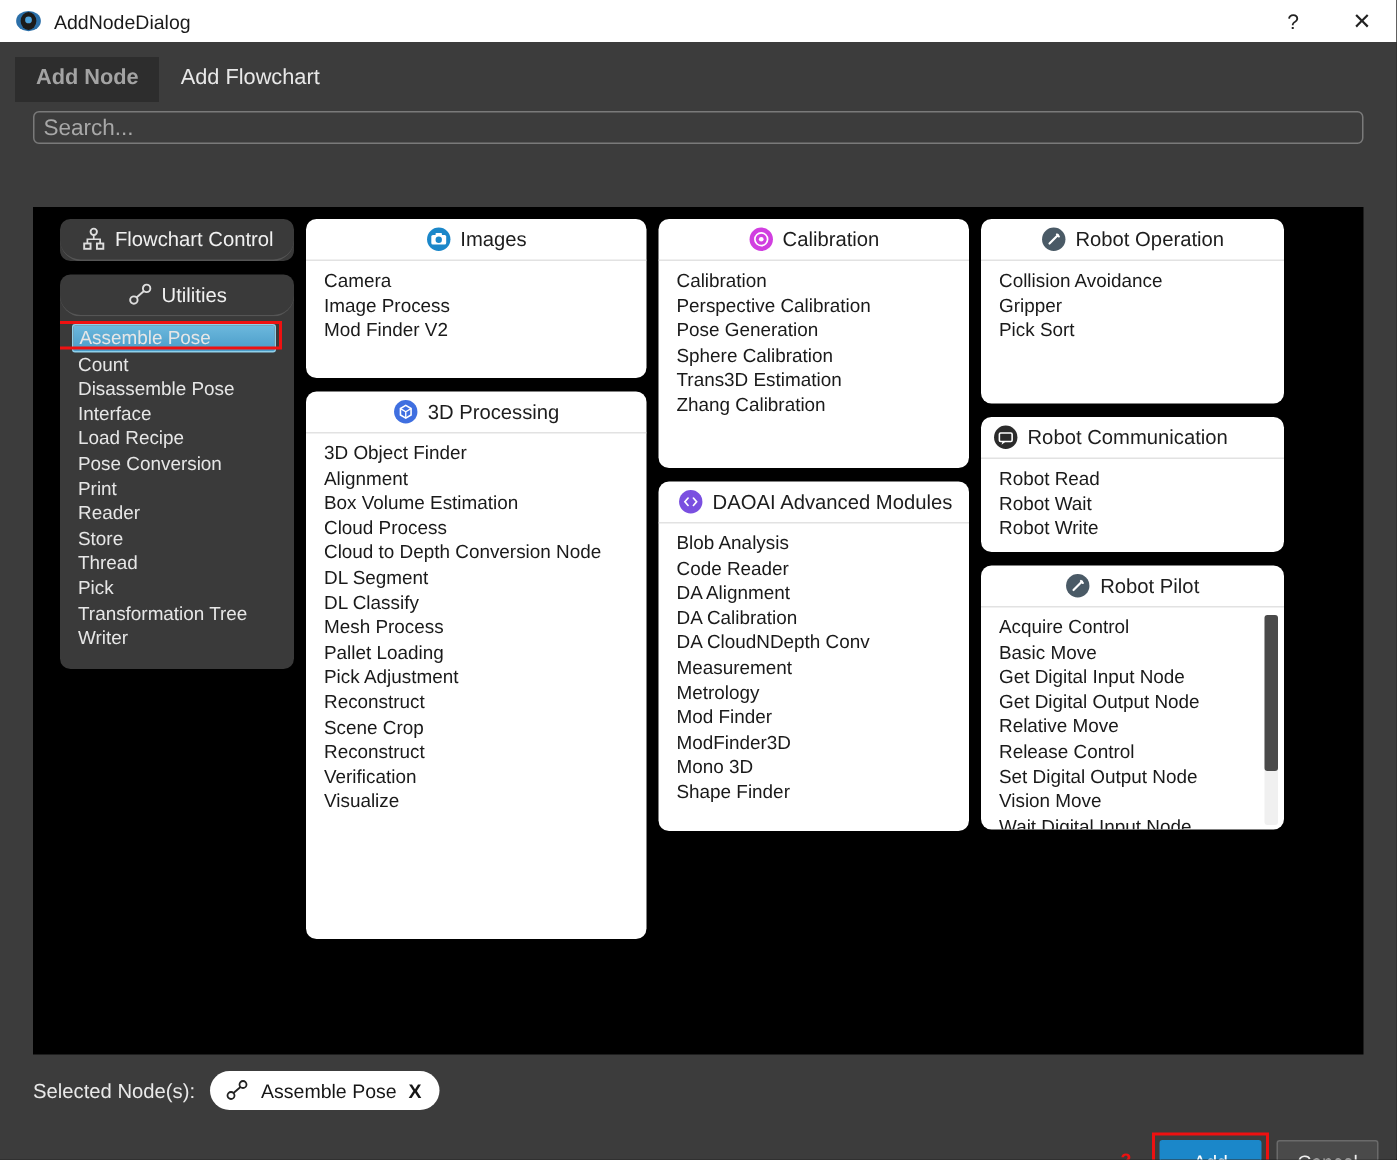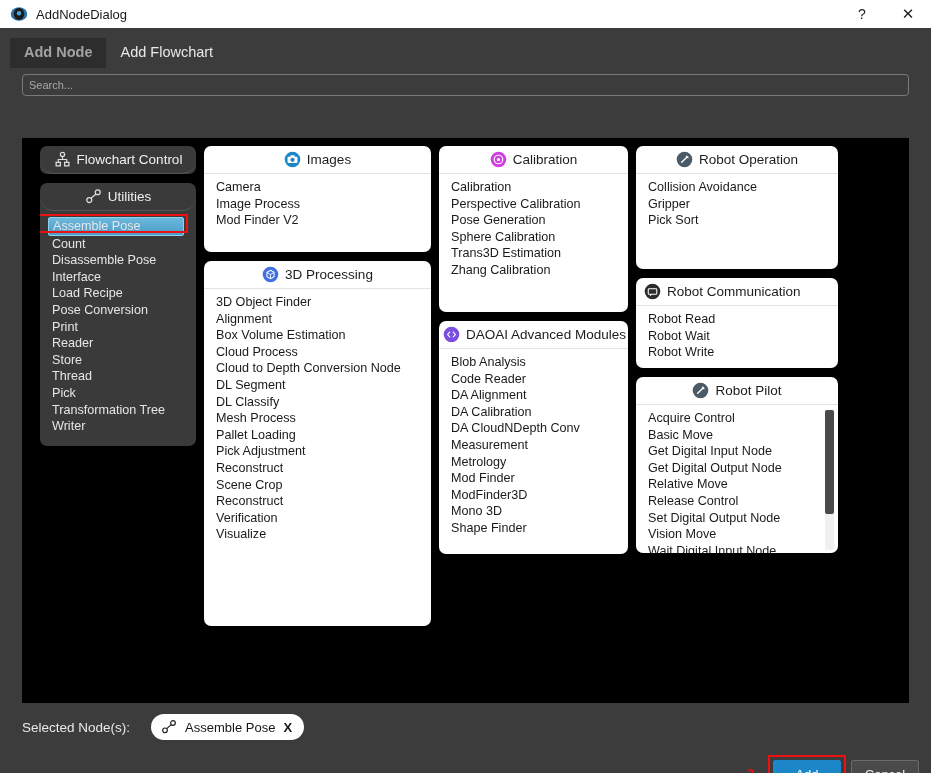--- a/index.html
+++ b/index.html
@@ -75,40 +75,40 @@
 
   
   .searchwrap { padding: 6px 22px 0 22px; }
   .search {
     width: 100%;
     height: 22px;
     background: #3c3c3c;
     border: 1px solid #7a7a7a;
     border-radius: 4px;
     color: #fdba74;
-    font-size: 11px;
+    font-size: 15px;
     padding: 0 6px;
     outline: none;
     font-family: "Liberation Sans", sans-serif;
   }
   .search::placeholder { color: #a8a8a8; }
 
   
   .canvas {
     position: absolute;
     left: 22px; top: 110px;
     width: 887px; height: 565px;
     background: #000000;
     padding: 8px 0 0 18px;
   }
   .cols { display: flex; gap: 8px; align-items: flex-start; }
 
   .col1 { width: 156px; }
   .col2 { width: 227px; }
-  .col3 { width: 189px; }
+  .col3 { width: 207px; }
   .col4 { width: 202px; }
 
   
   .panel {
     border-radius: 7px;
     overflow: hidden;
     margin-bottom: 9px;
     background: #ffffff;
   }
   .panel.dark { background: #3a3a3a; }
@@ -198,21 +198,21 @@
   .h-calib   .panel-body { height: 138px; }
   .h-daoai   .panel-body { height: 205px; }
   .h-robop   .panel-body { height: 95px; }
   .h-robcom  .panel-body { height: 62px; }
 
   
   .selbar {
     position: absolute;
     left: 22px; top: 686px;
     display: flex; align-items: center;
-    gap: 21px;
+    gap: 10px;
   }
   .selbar-label { font-size: 13.5px; color: #e9e9e9; }
   .chip {
     display: flex; align-items: center; gap: 8px;
     background: #ffffff;
     border-radius: 13px;
     height: 26px;
     padding: 0 12px 0 10px;
     font-size: 13px;
     color: #161616;

